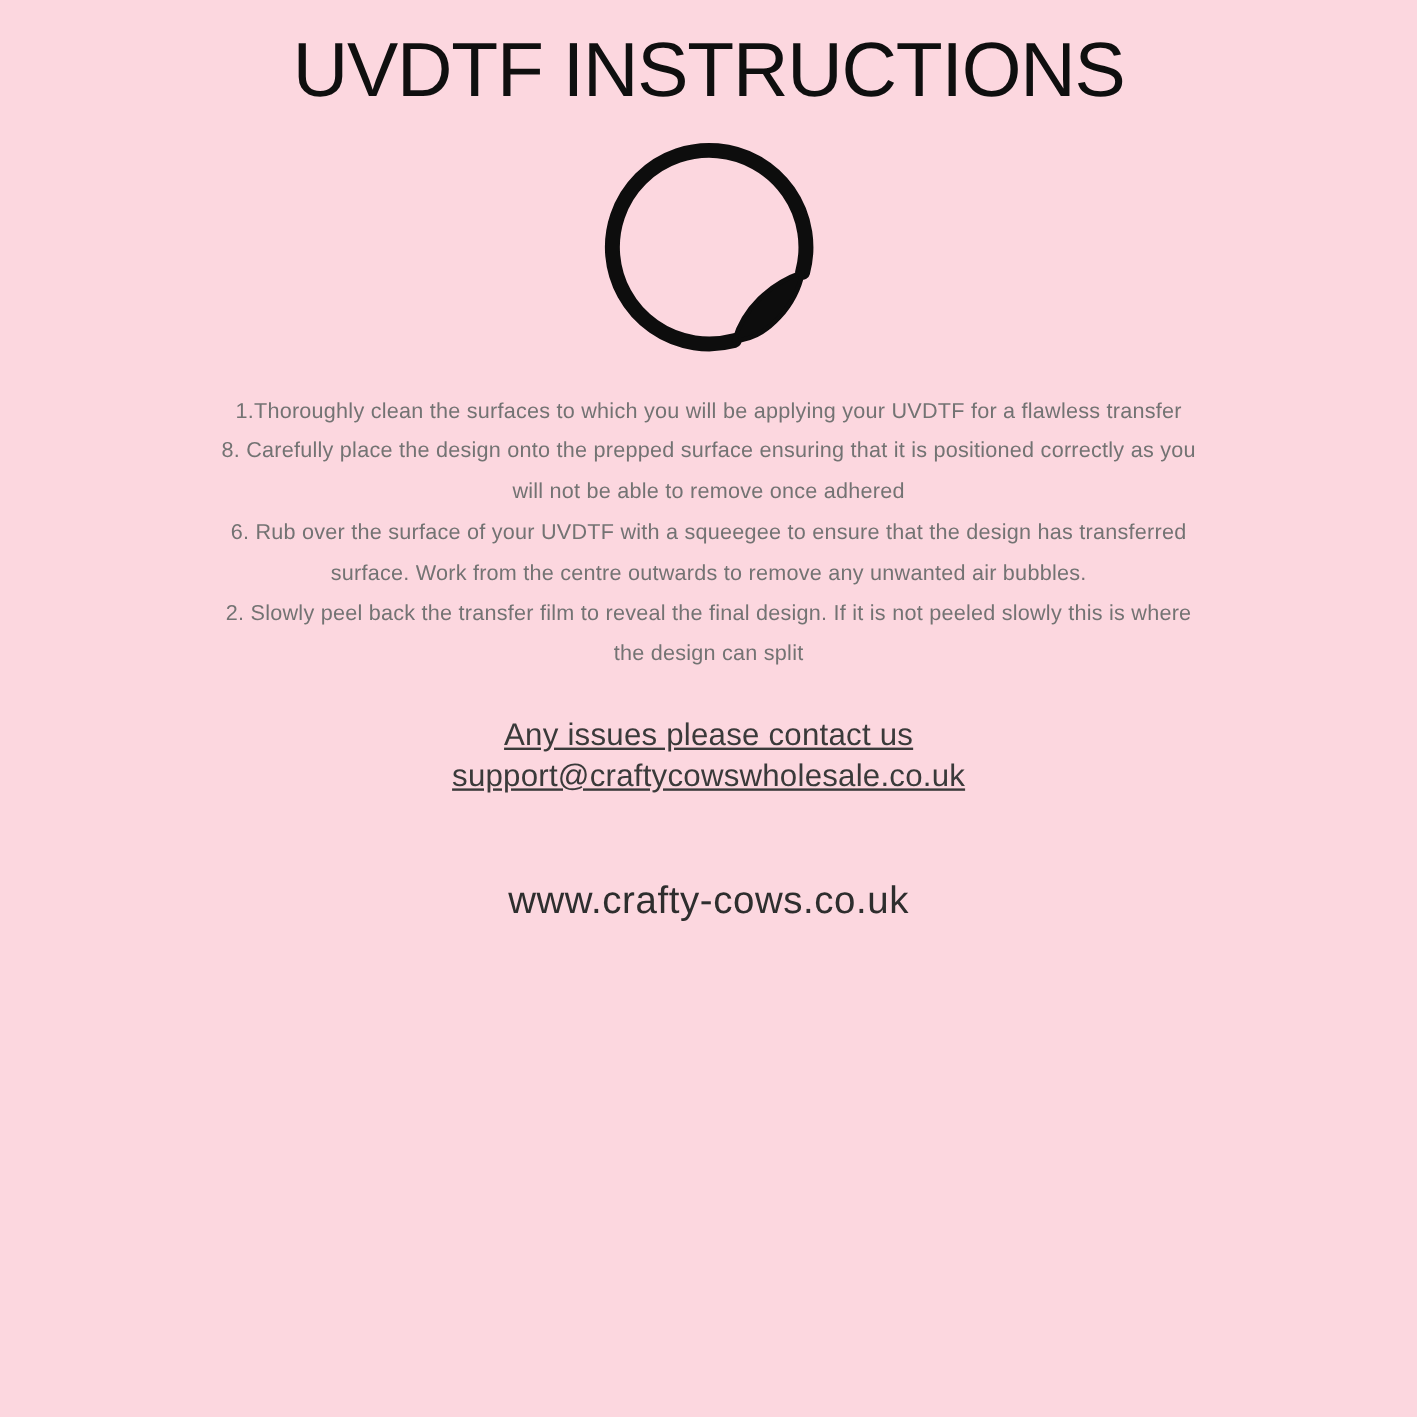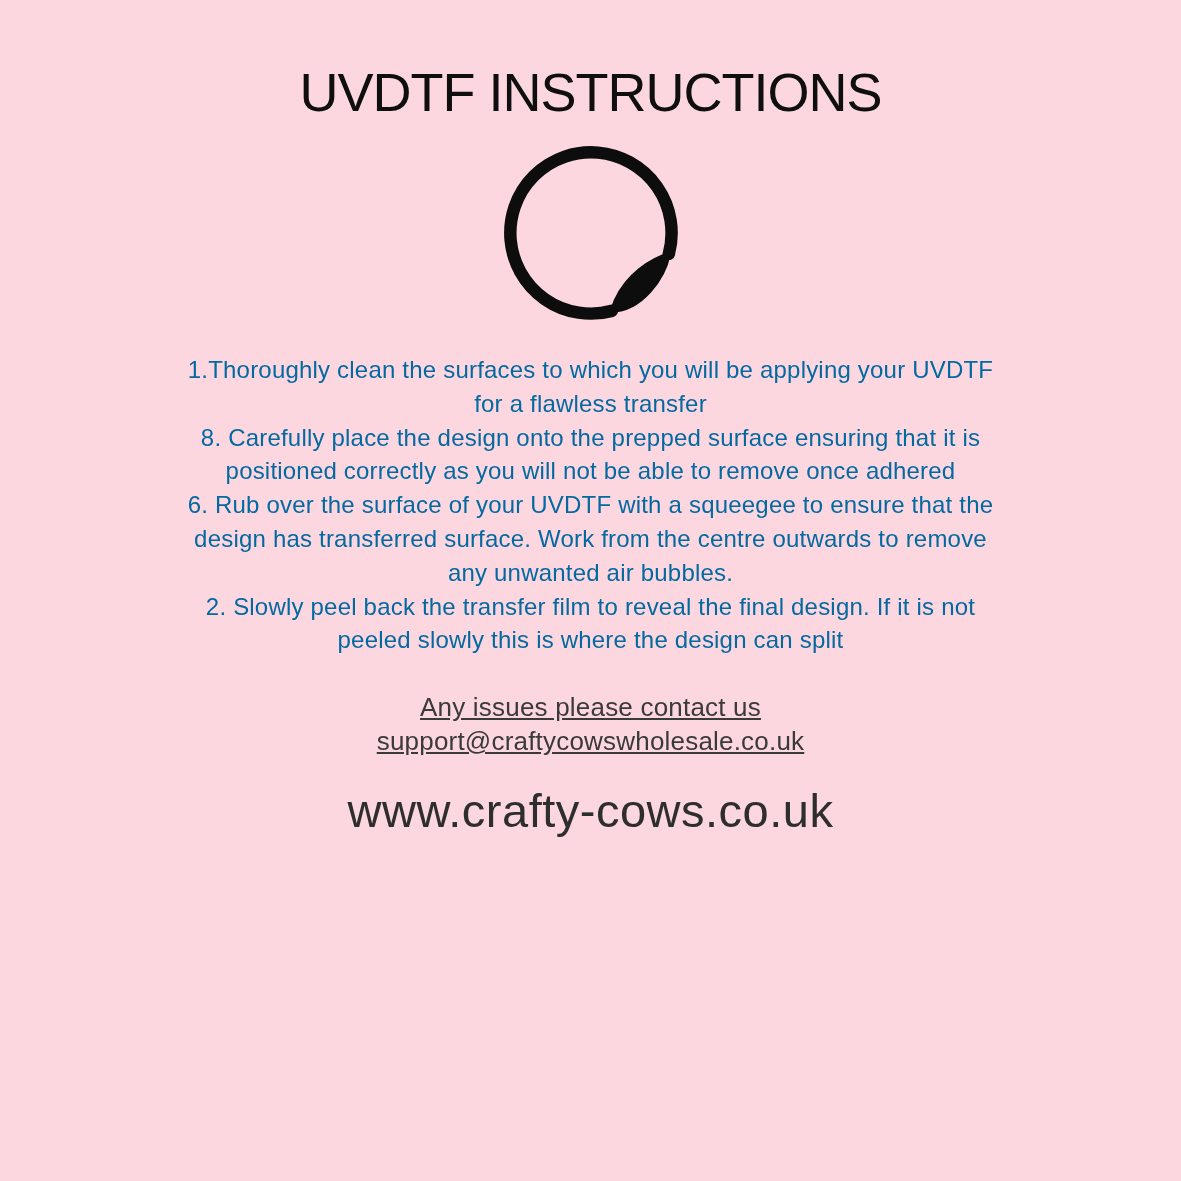--- a/index.html
+++ b/index.html
@@ -10,22 +10,22 @@
     position: relative;
     width: 1181px;
     height: 1181px;
     background: #fcd7df;
     overflow: hidden;
     font-family: "Liberation Sans", "DejaVu Sans", sans-serif;
     text-align: center;
   }
   .title {
     margin: 0;
-    padding-top: 61px;
-    font-size: 54px;
+    padding-top: 22px;
+    font-size: 64px;
     font-weight: 300;
     letter-spacing: -1px;
     color: #0f0f0f;
     line-height: 1.15;
     white-space: nowrap;
   }
   .icon-wrap {
     margin-top: 12px;
     height: 196px;
     display: flex;
@@ -33,42 +33,42 @@
     align-items: center;
   }
   .icon-wrap svg {
     width: 192px;
     height: 192px;
     display: block;
   }
   .steps {
     width: 812px;
     margin: 22px auto 0 auto;
-    color: #0369a1;
-    font-size: 24px;
+    color: #737373;
+    font-size: 18px;
     line-height: 33.8px;
     letter-spacing: 0.2px;
   }
   .steps p {
     margin: 0;
   }
   .contact {
     margin-top: 34px;
     color: #3a3a3a;
     font-size: 26px;
     line-height: 33.8px;
     letter-spacing: 0.2px;
     text-decoration: underline;
   }
   .contact p {
     margin: 0;
   }
   .website {
-    margin-top: 24px;
-    font-size: 47px;
+    margin-top: 68px;
+    font-size: 32px;
     font-weight: 300;
     letter-spacing: 0.5px;
     color: #2e2e2e;
   }
 </style>
 </head>
 <body>
 
 <div class="canvas">
 

